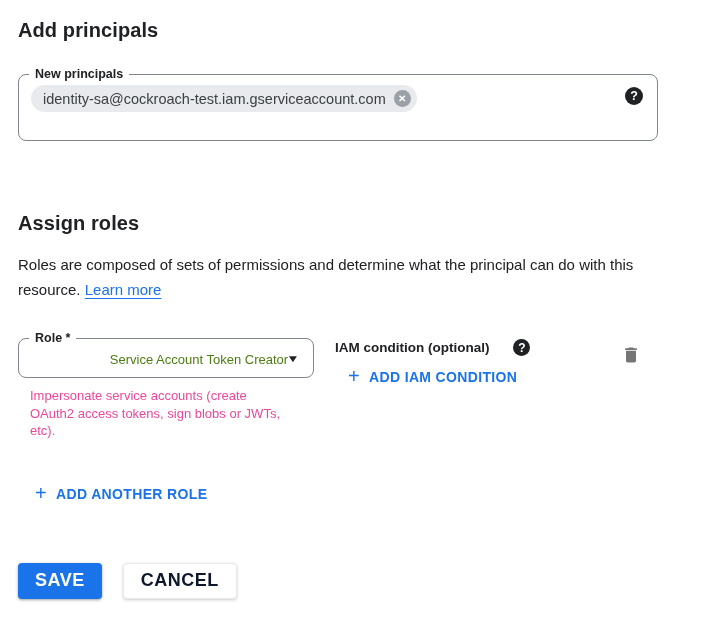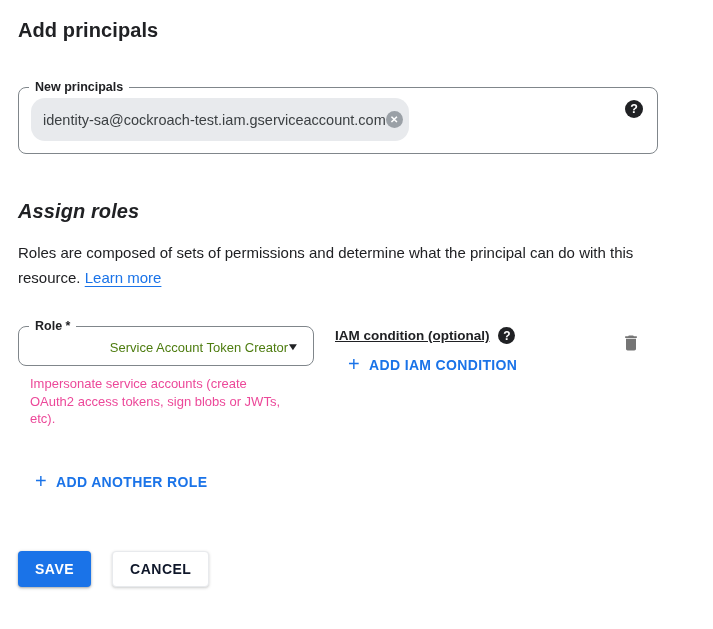--- a/index.html
+++ b/index.html
@@ -45,40 +45,40 @@
     background: #fff;
     padding: 0 6px;
     font-size: 12.5px;
     font-weight: 700;
     color: #202124;
     line-height: 17px;
     white-space: nowrap;
   }
 
   .principals-field {
-    margin-top: 44px;
+    margin-top: 31px;
     width: 640px;
     height: 67px;
   }
   .principals-inner {
     display: flex;
     justify-content: space-between;
     align-items: flex-start;
     padding: 10px 14px 0 12px;
   }
   .chip {
     display: inline-flex;
     align-items: center;
     background: #e8eaed;
     border-radius: 14px;
-    height: 43px;
+    height: 27px;
     padding: 0 6px 0 12px;
     font-size: 14.5px;
     color: #3c4043;
-    gap: 0;
+    gap: 8px;
     max-width: 560px;
   }
   .chip-remove {
     width: 17px; height: 17px;
     border-radius: 50%;
     background: #9aa0a6;
     color: #fff;
     font-size: 10px;
     font-weight: 700;
     display: inline-flex;
@@ -97,21 +97,21 @@
     font-weight: 700;
     display: inline-flex;
     align-items: center;
     justify-content: center;
     flex: none;
     margin-top: 2px;
     cursor: pointer;
     line-height: 1;
   }
 
-  .assign-roles-title { margin-top: 44px; font-style: italic; }
+  .assign-roles-title { margin-top: 69px; }
 
   .role-row {
     display: flex;
     align-items: flex-start;
     margin-top: 36px;
     width: 640px;
   }
   .role-col { width: 296px; flex: none; }
   .role-select {
     height: 40px;
@@ -128,23 +128,22 @@
     width: 258px;
     font-size: 13px;
     line-height: 17.5px;
     color: #ec4899;
   }
 
   .condition-col { margin-left: 21px; flex: 1; }
   .condition-label-row {
     display: flex;
     align-items: center;
-    gap: 9px;
+    gap: 24px;
     padding-top: 1px;
-    text-decoration: underline;
   }
   .condition-label { font-size: 13.5px; font-weight: 700; color: #202124; }
   .condition-label-row .help-badge { margin-top: 0; width: 17px; height: 17px; font-size: 12px; }
 
   .text-button {
     display: inline-flex;
     align-items: center;
     gap: 9px;
     color: #1a73e8;
     font-size: 14px;
@@ -166,21 +165,21 @@
   .actions-row {
     display: flex;
     align-items: center;
     gap: 21px;
     margin-top: 60px;
   }
   .btn {
     height: 36px;
     border-radius: 4px;
     font-family: inherit;
-    font-size: 14px;
+    font-size: 18px;
     font-weight: 700;
     letter-spacing: 0.5px;
     padding: 0 17px;
     cursor: pointer;
     text-align: center;
   }
   .btn-primary {
     background: #1a73e8;
     color: #fff;
     border: none;

